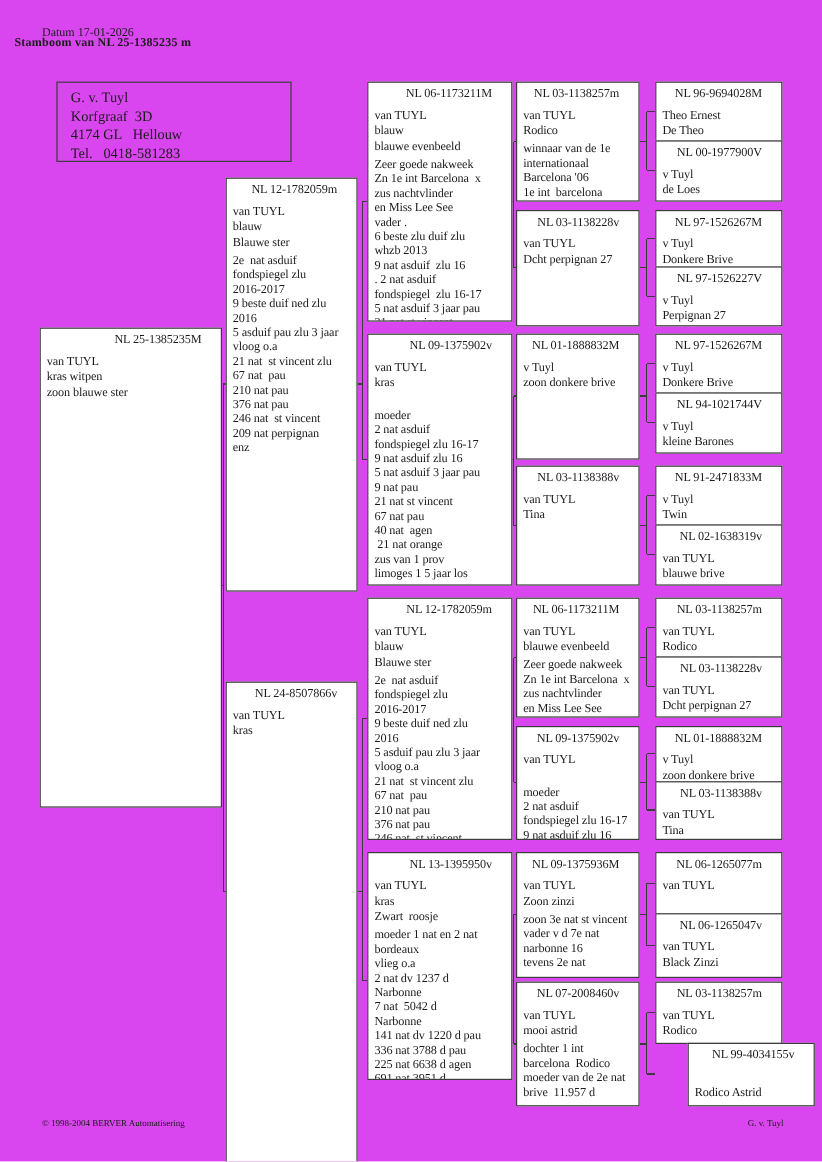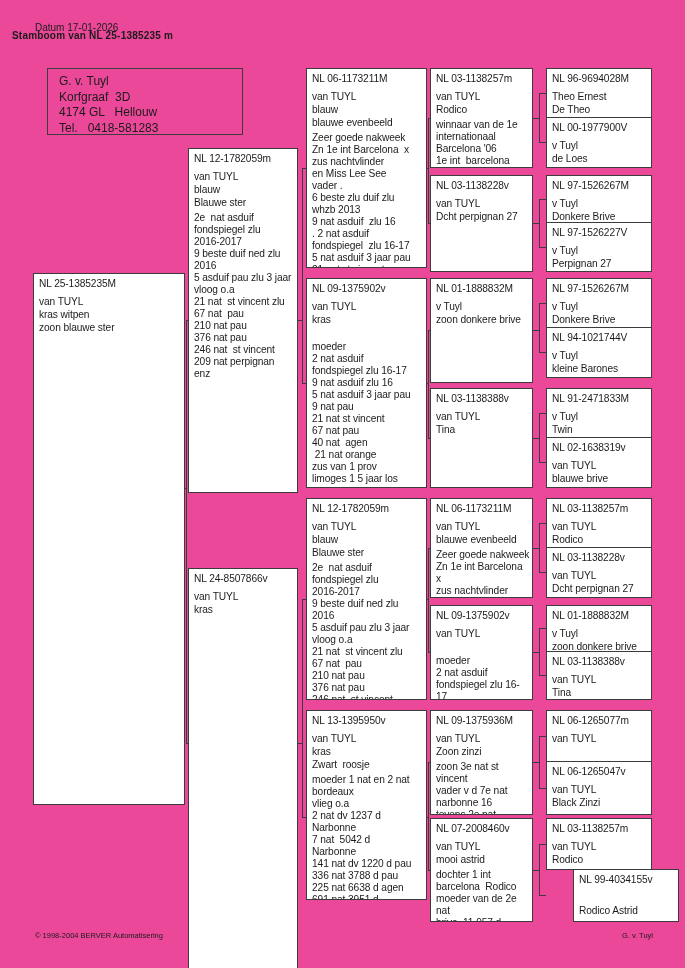--- a/index.html
+++ b/index.html
@@ -1,33 +1,33 @@
 <!DOCTYPE html>
 <html><head>
 <meta charset="utf-8">
 <style>
   html,body { margin:0; padding:0; background:#ffffff; }
   .page {
-    position:relative; width:685px; height:968px; background:#ec4899;
-    font-family:Liberation Sans, sans-serif; color:#1b1b1b; overflow:hidden;
+    position:relative; width:685px; height:968px; background:#d946ef;
+    font-family:Liberation Serif, serif; color:#1b1b1b; overflow:hidden;
   }
   .datum { position:absolute; left:35px; top:22px; font-size:10px; }
   .title { position:absolute; left:0; right:0; top:30px; text-align:left;
            font-size:10px; font-weight:bold; letter-spacing:0.2px;padding-left:12px; }
   .owner-box {
     position:absolute; left:47px; top:68px; width:196px; height:67px;
     border:1px solid #3c3c3c; box-sizing:border-box; padding:5px 11px;
     font-size:12px; line-height:15.5px; white-space:pre-wrap;
   }
   .pbox {
     position:absolute; border:1px solid #3c3c3c; background:#fff;
     box-sizing:border-box; overflow:hidden; padding:3px 2px 0 5px;
     font-size:10.2px; letter-spacing:-0.1px;
   }
-  .bh { display:flex; justify-content:flex-start; padding-right:14px;
+  .bh { display:flex; justify-content:flex-end; padding-right:14px;
         line-height:13px; margin-bottom:5px; }
   .info  { white-space:pre-wrap; line-height:13px; }
   .notes { white-space:pre-wrap; line-height:12px; margin-top:3px; }
   .connectors { position:absolute; left:0; top:0; pointer-events:none; }
   .footer-left  { position:absolute; left:35px; top:931px; font-size:7.5px; }
   .footer-right { position:absolute; right:32px; top:931px; font-size:7.5px; }
 </style>
 </head>
 <body>
 
@@ -52,21 +52,21 @@
       M533,118 H539 M539,93 V142 M539,93 H546 M539,142 H546
       M533,223 H539 M539,199 V247 M539,199 H546 M539,247 H546
       M533,330 H539 M539,303 V352 M539,303 H546 M539,352 H546
       M533,438 H539 M539,413 V462 M539,413 H546 M539,462 H546
       M533,548 H539 M539,523 V572 M539,523 H546 M539,572 H546
       M533,652 H539 M539,628 V675 M539,628 H546 M539,675 H546
       M533,762 H539 M539,736 V788 M539,736 H546 M539,788 H546
       M533,870 H539 M539,844 V895 M539,844 H546 M539,895 H546"></path>
   </svg>
 
-  <div class="pbox" style="left:33px;top:273px;width:152px;height:532px">
+  <div class="pbox" style="left:33px;top:273px;width:152px;height:400px">
     <div class="bh">
       <span>NL 25-1385235</span>
       <span>M</span>
     </div>
     <div class="info">van TUYL
 kras witpen
 zoon blauwe ster</div>
     <div class="notes"></div>
   </div>
 

